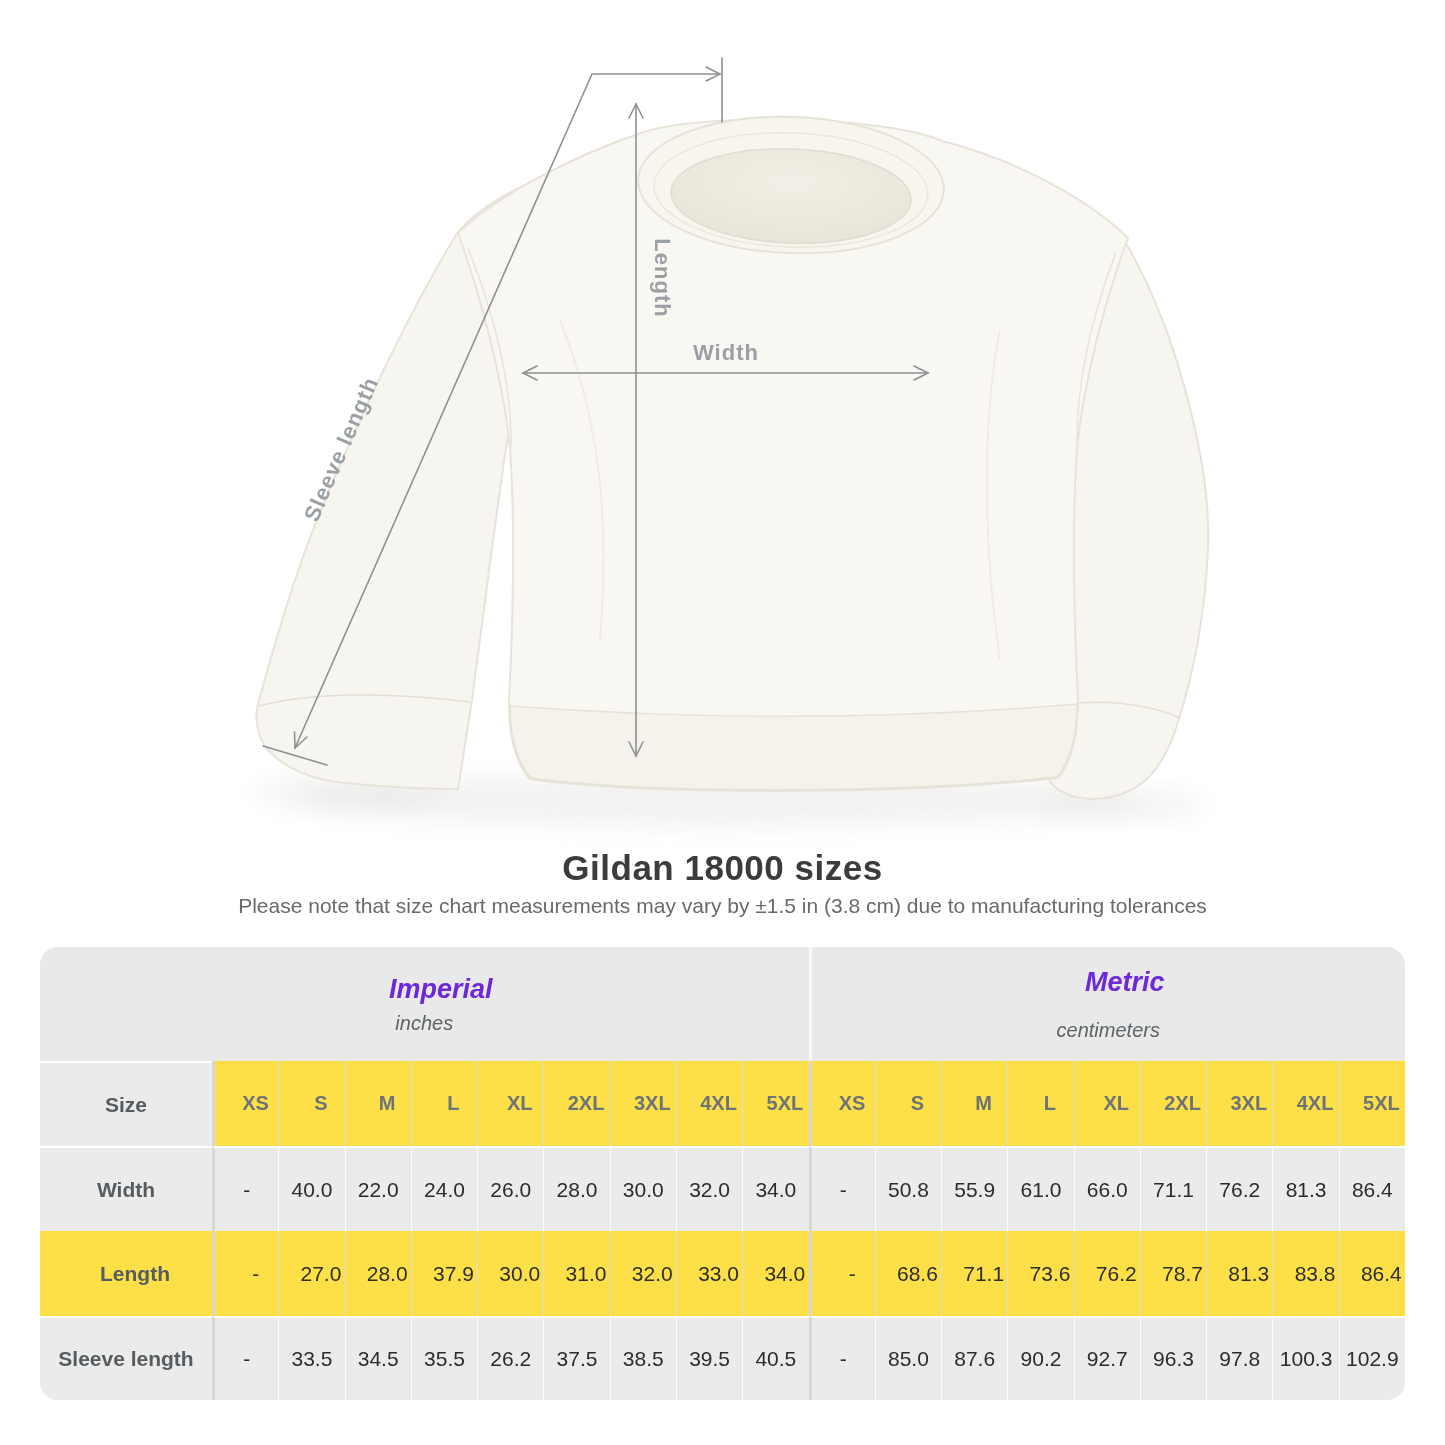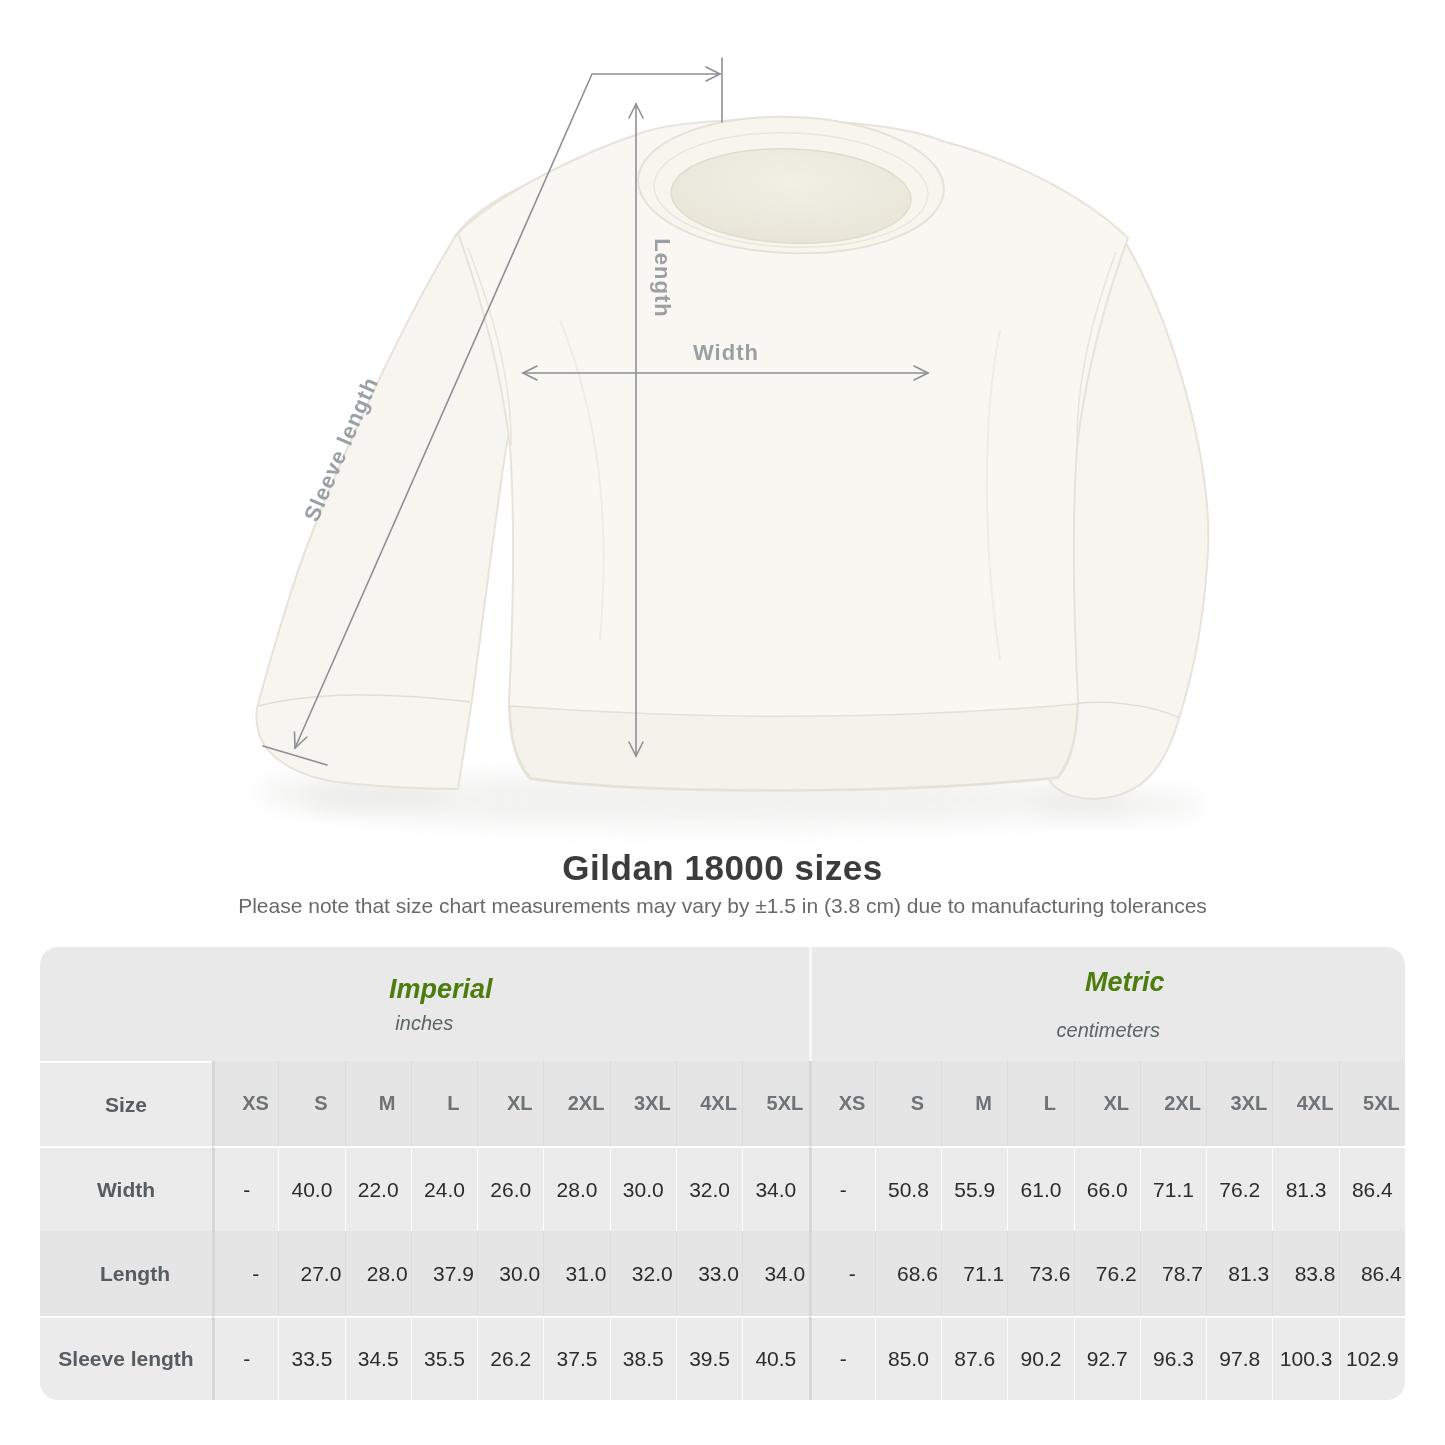--- a/index.html
+++ b/index.html
@@ -13,26 +13,26 @@
              font-size:21px;color:#696969;}
 
   .size-table{position:absolute;left:40px;top:947px;width:1365px;
               display:grid;grid-template-columns:172px repeat(18,1fr);
               grid-template-rows:114px 85px 85px 85px 84px;
               border-radius:18px;overflow:hidden;background:#ffffff;}
   .hband{grid-row:1;background:#e9e9e9;display:flex;flex-direction:column;
          align-items:center;justify-content:center;gap:7px;box-sizing:border-box;}
   .hband.left{grid-column:1/11;}
   .hband.right{grid-column:11/20;border-left:3px solid rgba(255,255,255,.65);gap:21px;}
-  .ht{font-size:27px;font-weight:700;font-style:italic;color:#4d7c0f;margin-left:33px;}
+  .ht{font-size:27px;font-weight:700;font-style:italic;color:#6d28d9;margin-left:33px;}
   .hu{font-size:20px;font-style:italic;color:#5d6468;}
 
   .cell{display:flex;align-items:center;justify-content:center;box-sizing:border-box;}
   .g{background:#ebebeb;}
-  .w{background:#e5e5e5;padding-left:18px;}
+  .w{background:#fde047;padding-left:18px;}
   .bt{border-top:2px solid #ffffff;}
   .blw{border-left:1px solid #dcdcdc;}
   .blg{border-left:1px solid rgba(255,255,255,.95);}
   .dv{border-left:3px solid #d7d7d7;}
   .sh{font-size:20px;font-weight:700;color:#6e7377;}
   .rl{font-size:21px;font-weight:700;color:#565c60;text-align:right;}
   .cv{font-size:21px;color:#2c2c2c;}
 </style>
 </head>
 <body>

